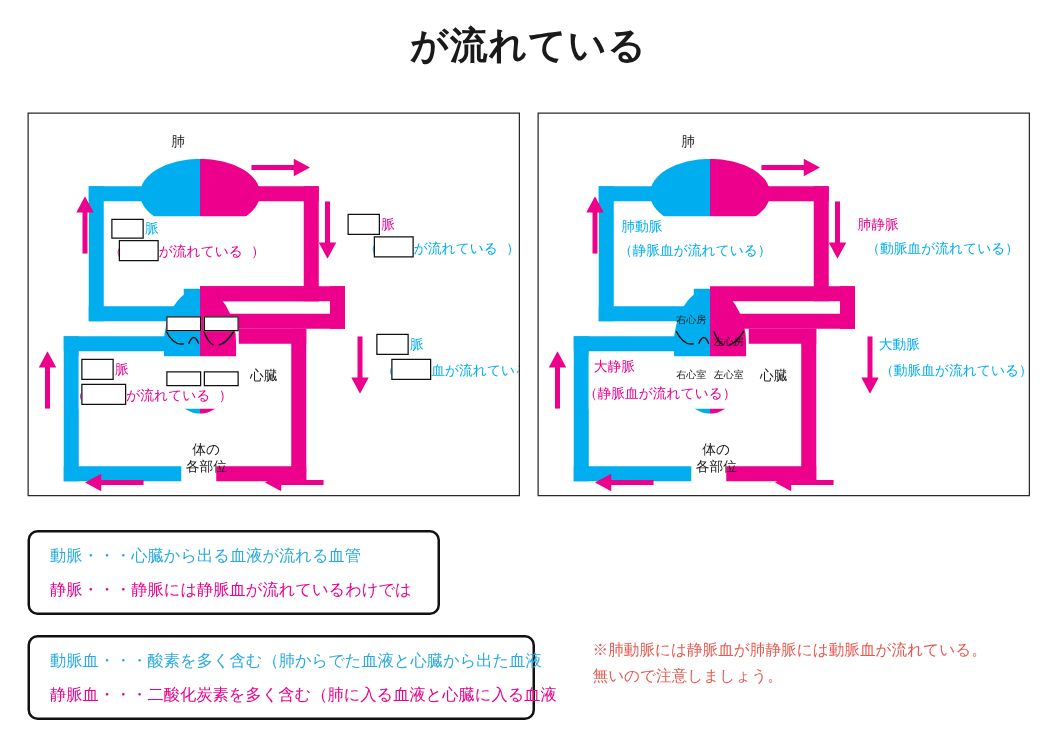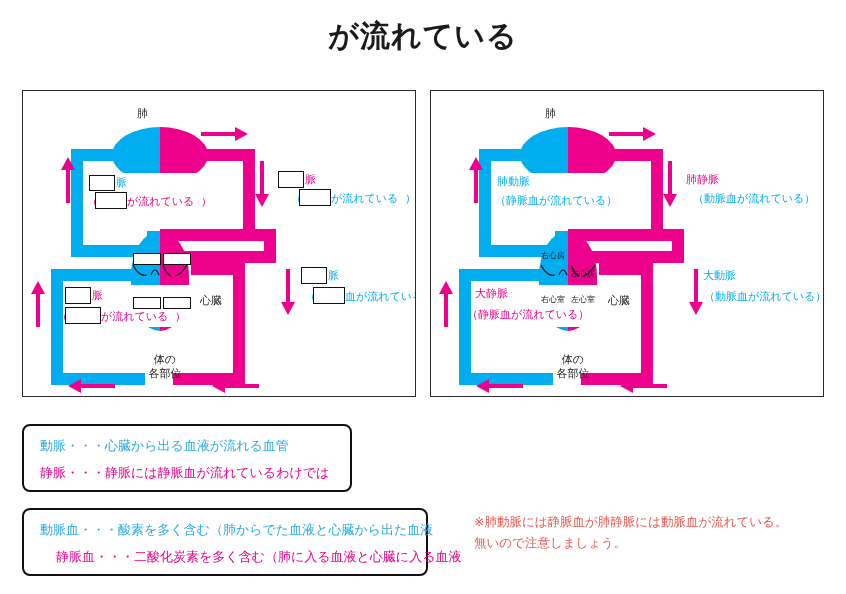--- a/index.html
+++ b/index.html
@@ -127,21 +127,21 @@
   
   #note {
     position: absolute;
     left: 474px;
     top: 511px;
     width: 370px;
     color: #E8584F;
     font-size: 12.5px;
     line-height: 21px;
   }
-  #note div { white-space: nowrap; }
+  #note div { white-space: nowrap; font-family: Liberation Mono, monospace; }
 </style>
 </head>
 <body>
 
 <div id="page-title">が流れている</div>
 
 <div class="panel" id="panel-left">
   <div class="diagram">
 
     <div class="pipe cy" style="left:48px; top:58px; width:12px; height:108px;"></div>
@@ -360,19 +360,19 @@
   </div>
 </div>
 
 <div class="legendbox" id="legend-vessels" style="left:22px; top:424px; width:330px; height:68px;">
   <div class="legend-line cy" style="left:16px; top:12px;">動脈・・・心臓から出る血液が流れる血管</div>
   <div class="legend-line mg" style="left:16px; top:39px;">静脈・・・静脈には静脈血が流れているわけでは</div>
 </div>
 
 <div class="legendbox" id="legend-blood" style="left:22px; top:508px; width:406px; height:68px;">
   <div class="legend-line cy" style="left:16px; top:12px;">動脈血・・・酸素を多く含む（肺からでた血液と心臓から出た血液</div>
-  <div class="legend-line mg" style="left:32px; top:39px;">静脈血・・・二酸化炭素を多く含む（肺に入る血液と心臓に入る血液</div>
+  <div class="legend-line mg" style="left:16px; top:39px;">静脈血・・・二酸化炭素を多く含む（肺に入る血液と心臓に入る血液</div>
 </div>
 
 <div id="note">
   <div>※肺動脈には静脈血が肺静脈には動脈血が流れている。</div>
   <div>無いので注意しましょう。</div>
 </div>
 
 </body></html>

